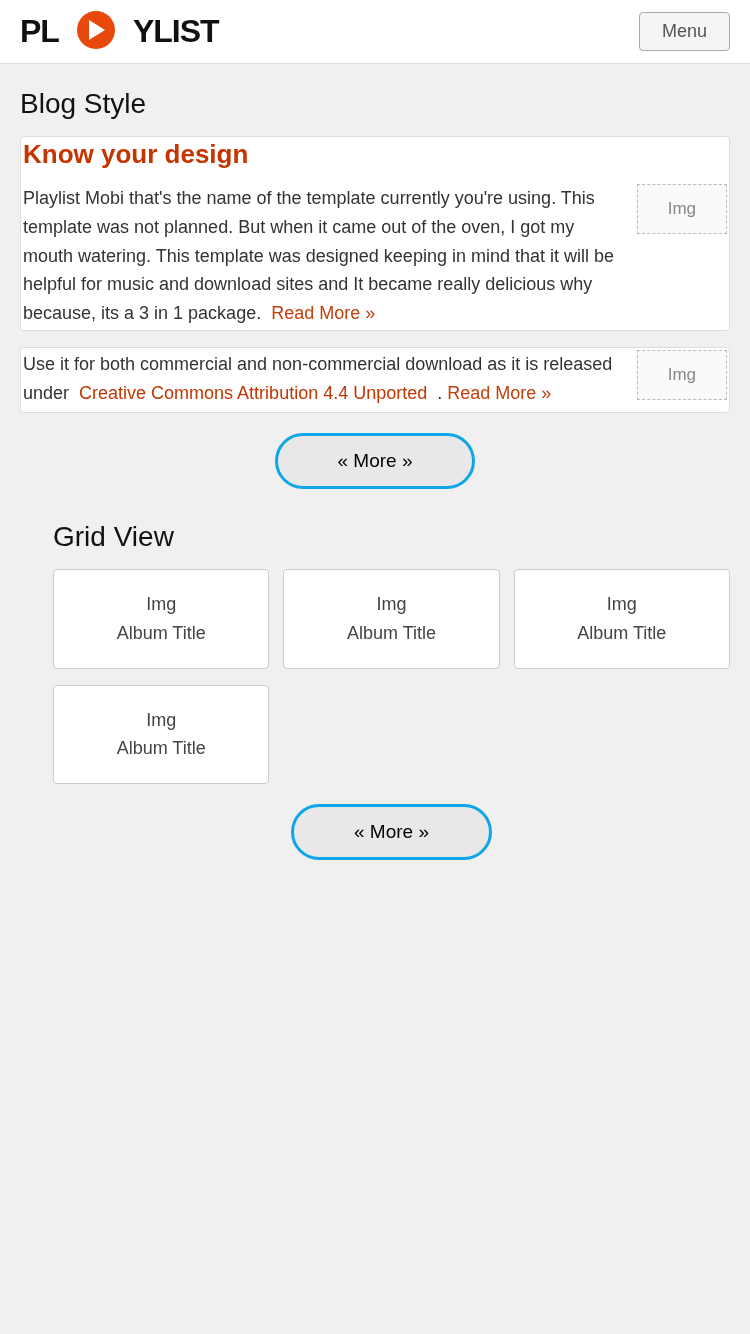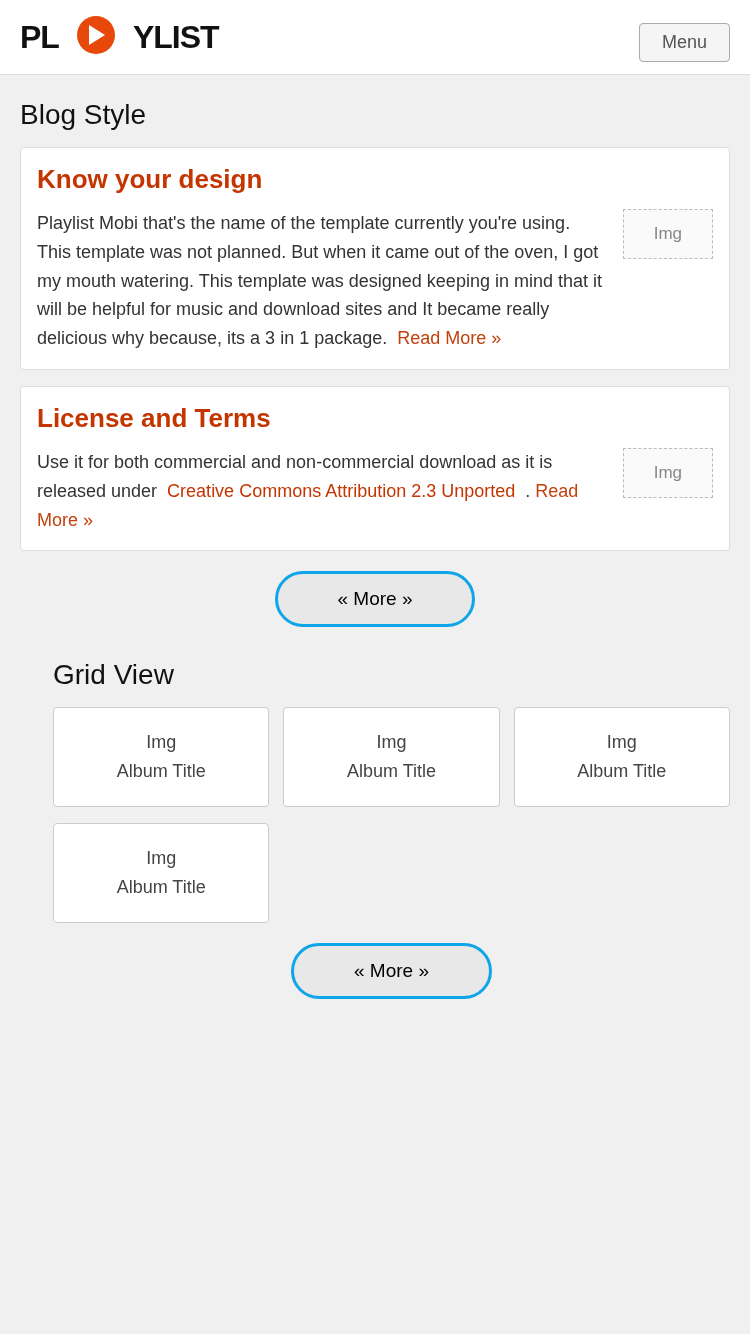--- a/index.html
+++ b/index.html
@@ -57,42 +57,41 @@
       margin-left: 3px;
     }
     .menu-button {
       border: 1px solid #aaa;
       background: #f5f5f5;
       padding: 8px 22px;
       font-size: 18px;
       color: #555;
       cursor: pointer;
       border-radius: 4px;
-      margin-top: 11px;
     }
 
     
     .main {
       padding: 24px 20px;
     }
 
     .section-title {
       font-size: 28px;
       font-weight: 400;
       color: #111;
       margin-bottom: 16px;
       font-family: Arial Black, Arial, sans-serif;
     }
 
     
     .blog-post {
       background: #fff;
       border: 1px solid #ddd;
       border-radius: 4px;
-      padding: 16px;
+      padding: 2px;
       margin-bottom: 16px;
     }
     .post-title {
       font-size: 26px;
       font-weight: bold;
       color: #c43500;
       margin-bottom: 14px;
     }
     .img-placeholder {
       border: 1px dashed #bbb;
@@ -200,25 +199,24 @@
     <div class="blog-post clearfix">
       <h3 class="post-title">Know your design</h3>
       <div class="img-placeholder">Img</div>
       <div class="post-body">
         <span>Playlist Mobi that's the name of the template currently you're using. This template was not planned. But when it came out of the oven, I got my mouth watering. This template was designed keeping in mind that it will be helpful for music and download sites and It became really delicious why because, its a 3 in 1 package.</span>
         &nbsp;<a href="#" class="read-more-link">Read More »</a>
       </div>
     </div>
 
     <div class="blog-post clearfix">
-      <h3 class="post-title">License and Terms</h3>
       <div class="img-placeholder">Img</div>
       <div class="post-body">
         <span>Use it for both commercial and non-commercial download as it is released under</span>
-        &nbsp;<a href="#" class="cc-link">Creative Commons Attribution 2.3 Unported</a>
+        &nbsp;<a href="#" class="cc-link">Creative Commons Attribution 4.4 Unported</a>
         &nbsp;.&nbsp;<a href="#" class="read-more-link">Read More »</a>
       </div>
     </div>
 
     <div class="more-btn-container">
       <button class="more-btn">« More »</button>
     </div>
   </div>
 
   <div class="grid-section">

